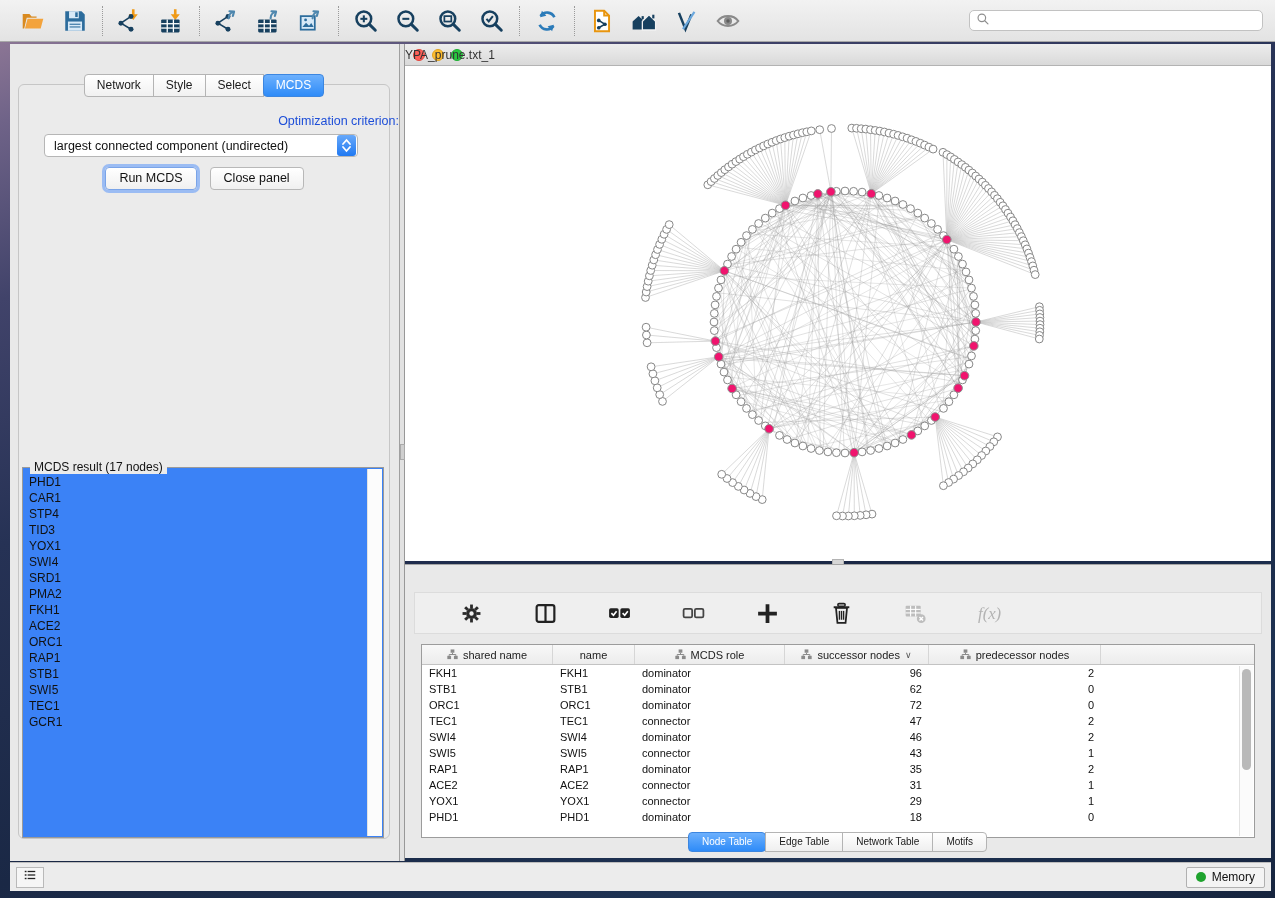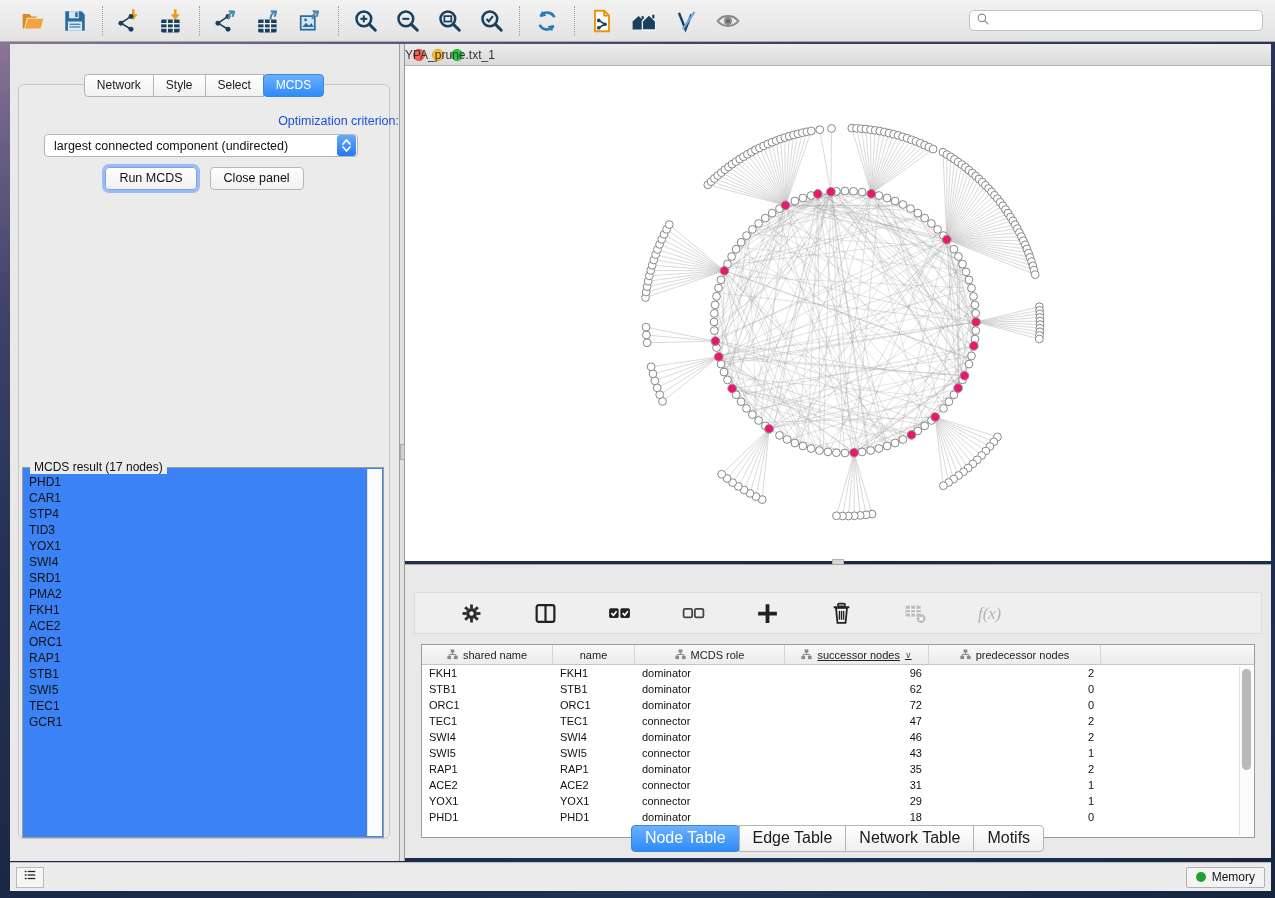--- a/index.html
+++ b/index.html
@@ -78,21 +78,21 @@
   .nt-header { display:flex; height:20px; background:linear-gradient(#f8f8f8,#ececec); border-bottom:1px solid #c3c3c3; }
   .nt-hcell { display:flex; align-items:center; justify-content:center; gap:5px; border-right:1px solid #d6d6d6;
     font-size:11px; color:#222; white-space:nowrap; }
   .nt-sort { font-size:9px; color:#555; }
   .nt-row { display:flex; height:16px; align-items:center; }
   .nt-cell { font-size:11px; color:#111; padding:0 7px; white-space:nowrap; overflow:hidden; }
   .nt-cell.num { text-align:right; }
   .nt-scroll { position:absolute; top:21px; right:1px; bottom:1px; width:14px; background:#fbfbfb; border-left:1px solid #e2e2e2; }
   .nt-thumb { position:absolute; top:3px; left:2px; width:9px; height:101px; background:#b9b9b9; border-radius:5px; }
   .table-tabs { position:absolute; left:0; bottom:6px; width:100%; display:flex; justify-content:center; }
-  .bt-tab { font-size:16px; padding:3px 13px 4px; background:linear-gradient(#ffffff,#efefef);
+  .bt-tab { font-size:10px; padding:3px 13px 4px; background:linear-gradient(#ffffff,#efefef);
     border:1px solid #b4b4b4; color:#1a1a1a; margin-left:-1px; }
   .bt-tab:first-child { border-radius:4px 0 0 4px; }
   .bt-tab:last-child { border-radius:0 4px 4px 0; }
   .bt-tab.active { background:linear-gradient(#6cb0fd,#2e8bf8); color:#fff; border-color:#3c86e0; border-radius:4px; }
 
   
   .status-bar { position:absolute; left:10px; top:862px; width:1261px; height:29px; background:#ececec;
     border-top:1px solid #bdbdbd; display:flex; align-items:center; padding:0 6px; }
   .list-btn { width:28px; height:21px; background:#f6f6f6; border:1px solid #b9b9b9; display:flex; align-items:center; justify-content:center; }
   .memory-btn { margin-left:auto; display:flex; align-items:center; gap:6px; background:#f4f4f4;
@@ -1112,21 +1112,21 @@
                 <g fill="#8a8a8a">
                   <rect x="3.3" y="0.4" width="3.4" height="3"></rect>
                   <rect x="0.3" y="6.2" width="3.4" height="3"></rect>
                   <rect x="6.3" y="6.2" width="3.4" height="3"></rect>
                 </g>
                 <path d="M5 3.4 V5 M2 6.2 V5 h6 v1.2" fill="none" stroke="#8a8a8a" stroke-width="0.9"></path>
               </svg>
             </span>
             <span>MCDS role</span>
           </div>
-          <div class="nt-hcell" style="width: 144px; text-decoration: underline;">
+          <div class="nt-hcell" style="width: 144px;">
             <span style="display:flex">
               <svg width="11" height="11" viewBox="0 0 10 10">
                 <g fill="#8a8a8a">
                   <rect x="3.3" y="0.4" width="3.4" height="3"></rect>
                   <rect x="0.3" y="6.2" width="3.4" height="3"></rect>
                   <rect x="6.3" y="6.2" width="3.4" height="3"></rect>
                 </g>
                 <path d="M5 3.4 V5 M2 6.2 V5 h6 v1.2" fill="none" stroke="#8a8a8a" stroke-width="0.9"></path>
               </svg>
             </span>

